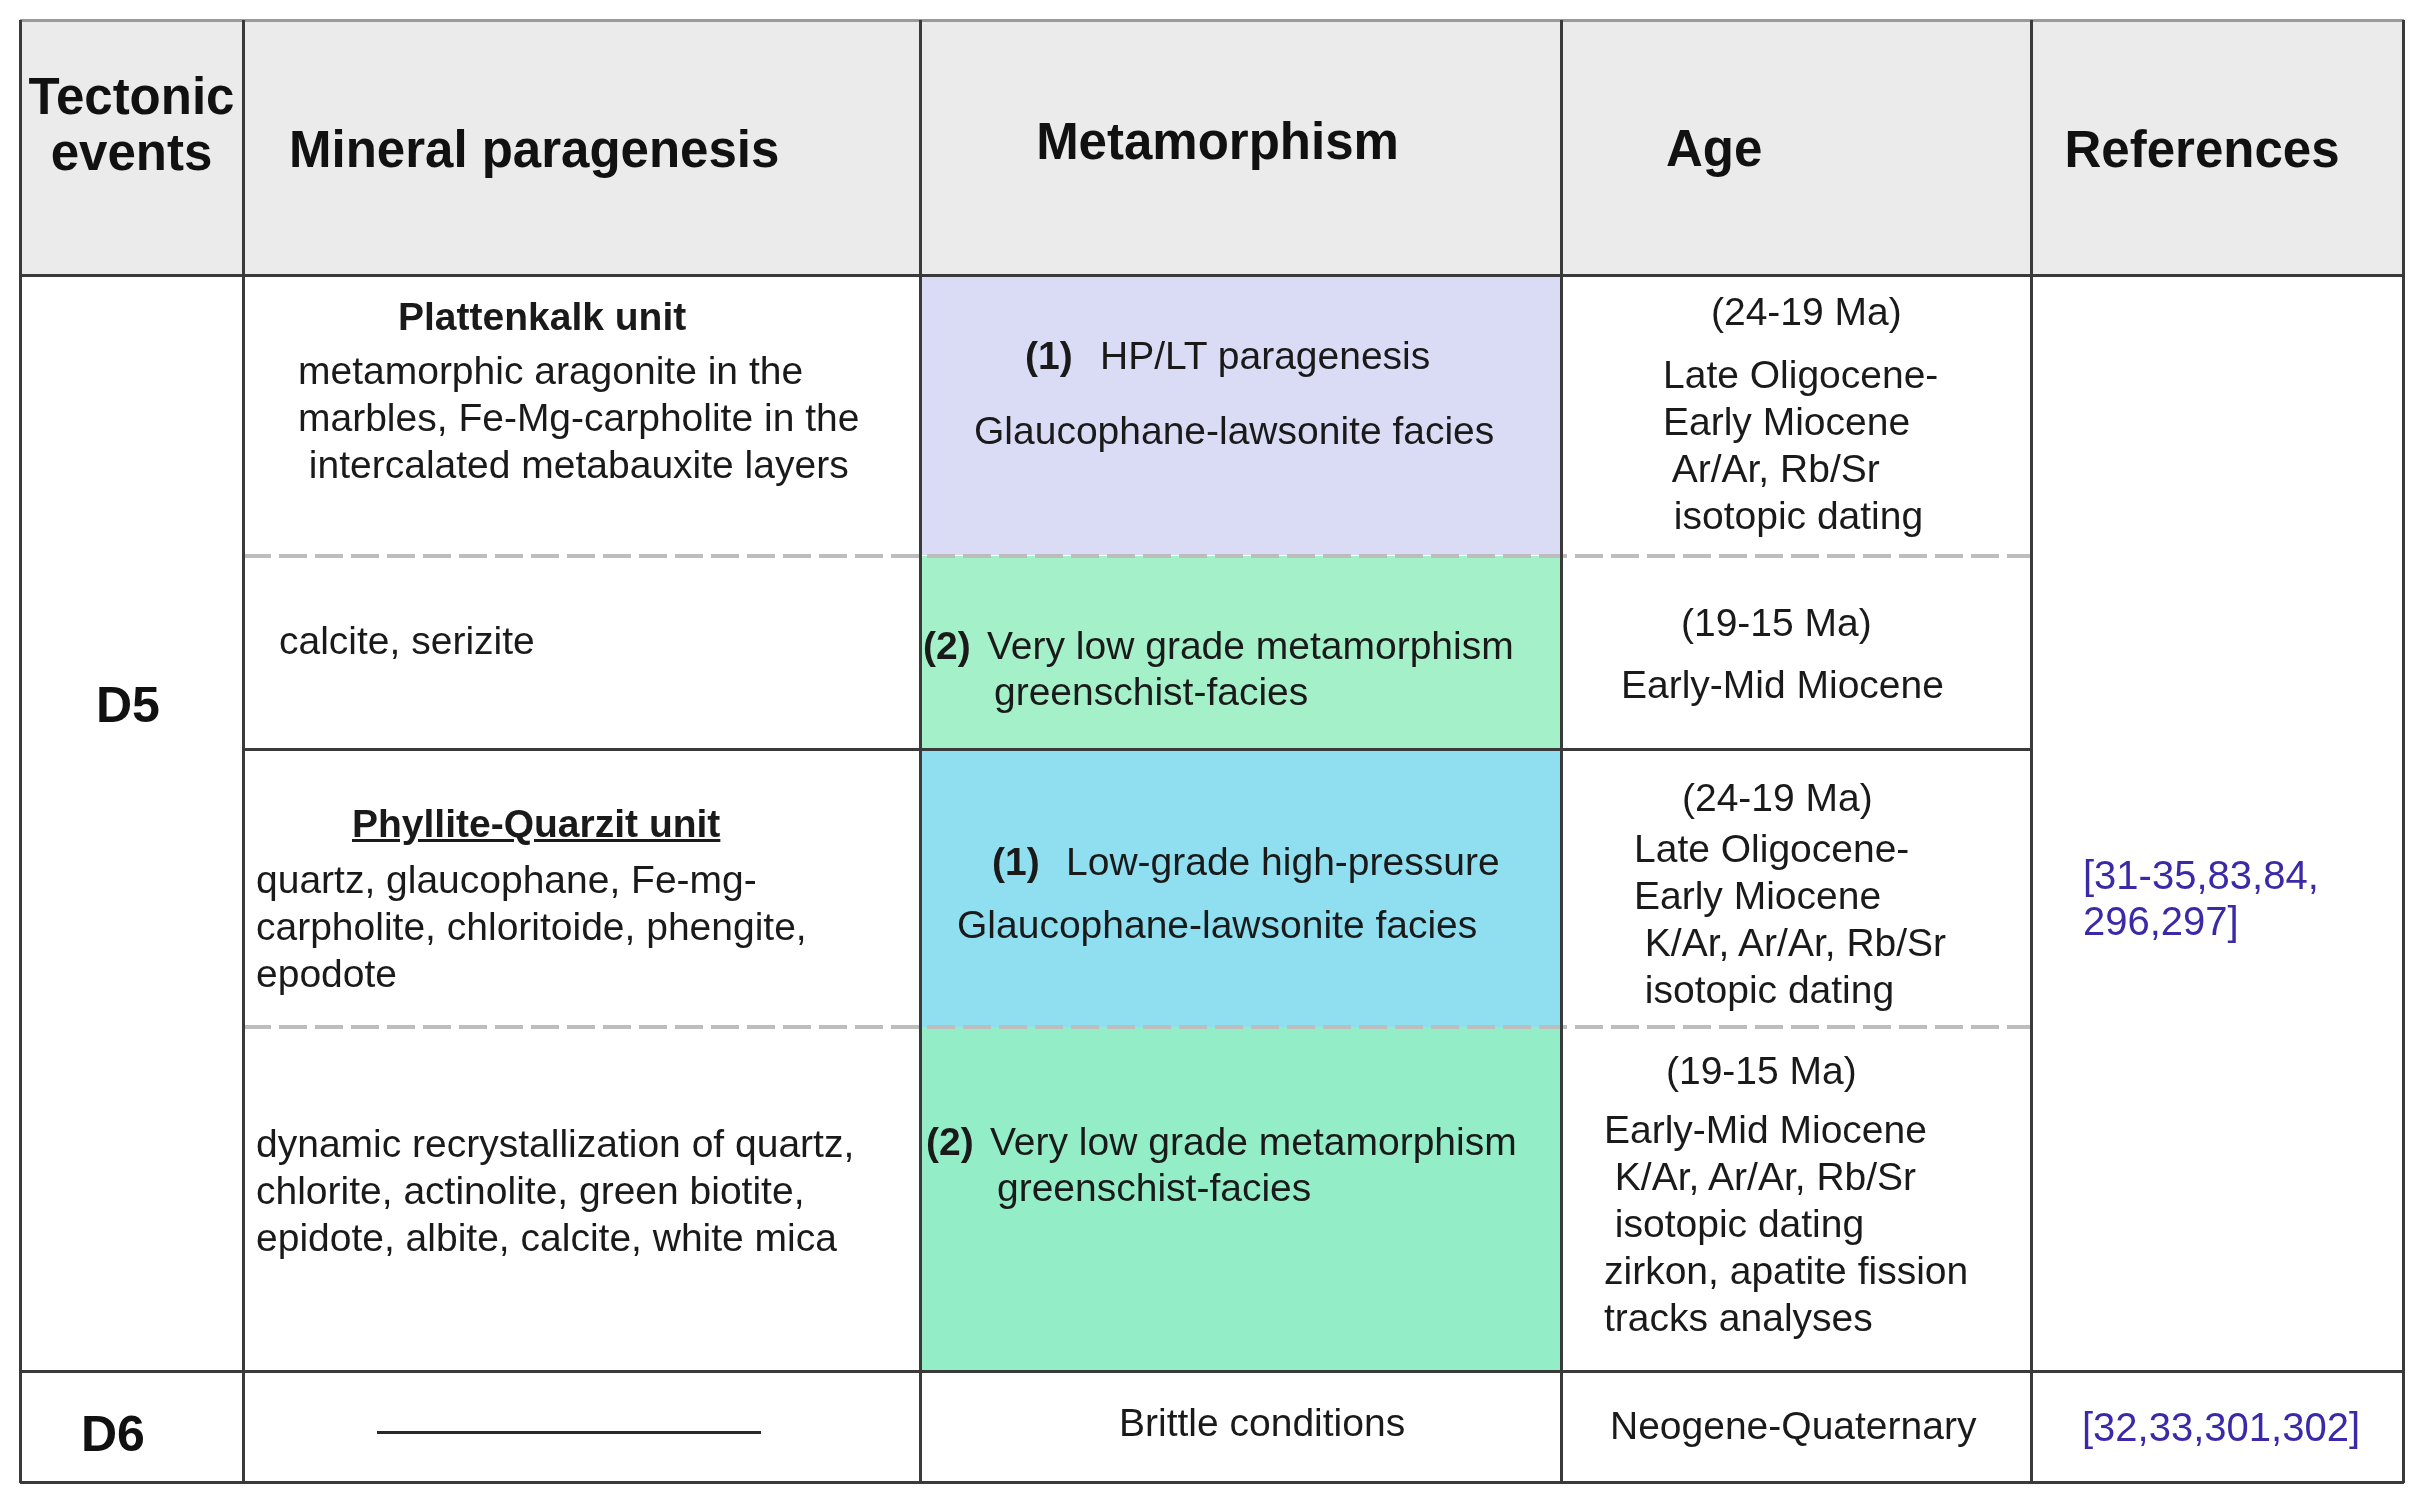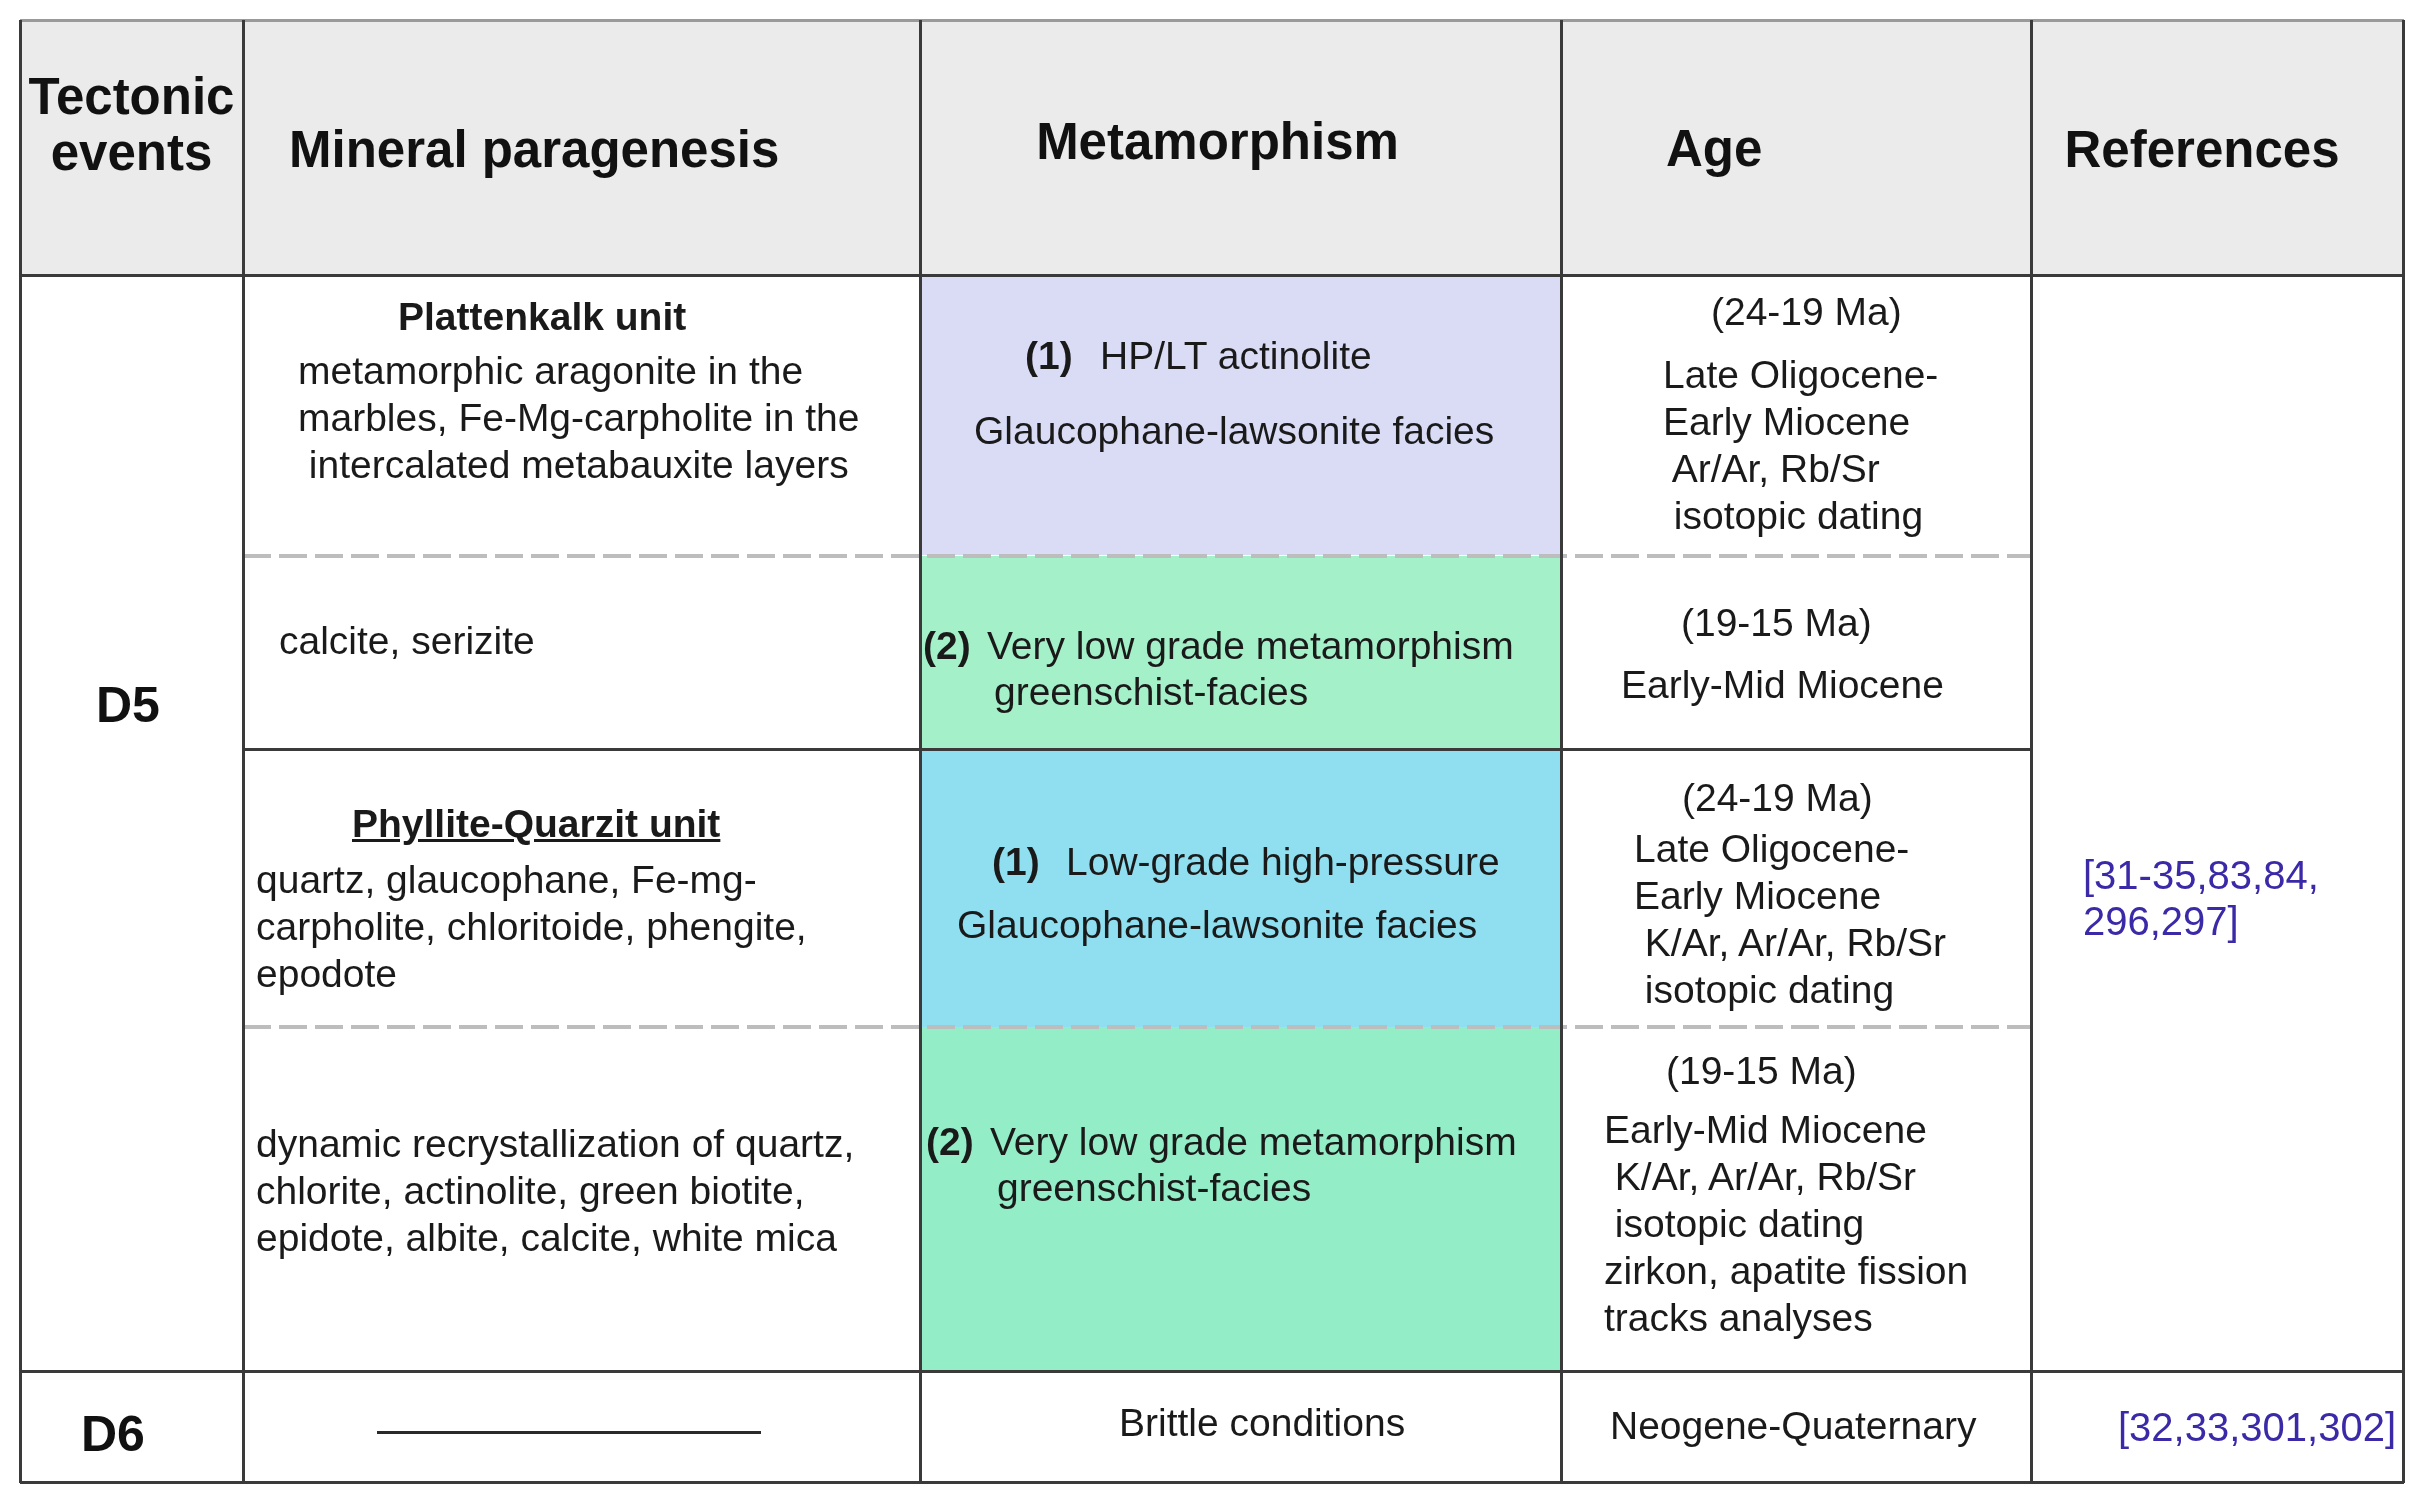--- a/index.html
+++ b/index.html
@@ -50,21 +50,21 @@
   <div class="htext" style="left:2031px;top:122px;width:342px;">References</div>
 
   <div class="ev" style="left:96px;top:676px;">D5</div>
   <div class="ev" style="left:81px;top:1405px;">D6</div>
 
   <div class="txt bold" style="left:398px;top:293px;">Plattenkalk unit</div>
   <div class="txt" style="left:298px;top:347px;">metamorphic aragonite in the
 marbles, Fe-Mg-carpholite in the
  intercalated metabauxite layers</div>
   <div class="txt bold" style="left:1025px;top:332px;">(1)</div>
-  <div class="txt" style="left:1100px;top:332px;">HP/LT actinolite</div>
+  <div class="txt" style="left:1100px;top:332px;">HP/LT paragenesis</div>
   <div class="txt" style="left:974px;top:407px;">Glaucophane-lawsonite facies</div>
   <div class="txt" style="left:1711px;top:288px;">(24-19 Ma)</div>
   <div class="txt" style="left:1663px;top:351px;">Late Oligocene-
 Early Miocene
  Ar/Ar, Rb/Sr
  isotopic dating</div>
 
   <div class="txt" style="left:279px;top:617px;">calcite, serizite</div>
   <div class="txt bold" style="left:923px;top:622px;">(2)</div>
   <div class="txt" style="left:987px;top:622px;">Very low grade metamorphism</div>
@@ -97,16 +97,16 @@
  isotopic dating
 zirkon, apatite fission
 tracks analyses</div>
 
   <div class="ref" style="left:2083px;top:852px;">[31-35,83,84,
 296,297]</div>
 
   <div class="abs" style="left:377px;top:1431px;width:384px;height:3.3px;background:#2a2a2a;"></div>
   <div class="txt" style="left:1119px;top:1399px;">Brittle conditions</div>
   <div class="txt" style="left:1610px;top:1402px;">Neogene-Quaternary</div>
-  <div class="ref" style="left:2082px;top:1404px;margin-left:36px;">[32,33,301,302]</div>
+  <div class="ref" style="left:2082px;top:1404px;">[32,33,301,302]</div>
 
 </div>
 
 
 </body></html>

